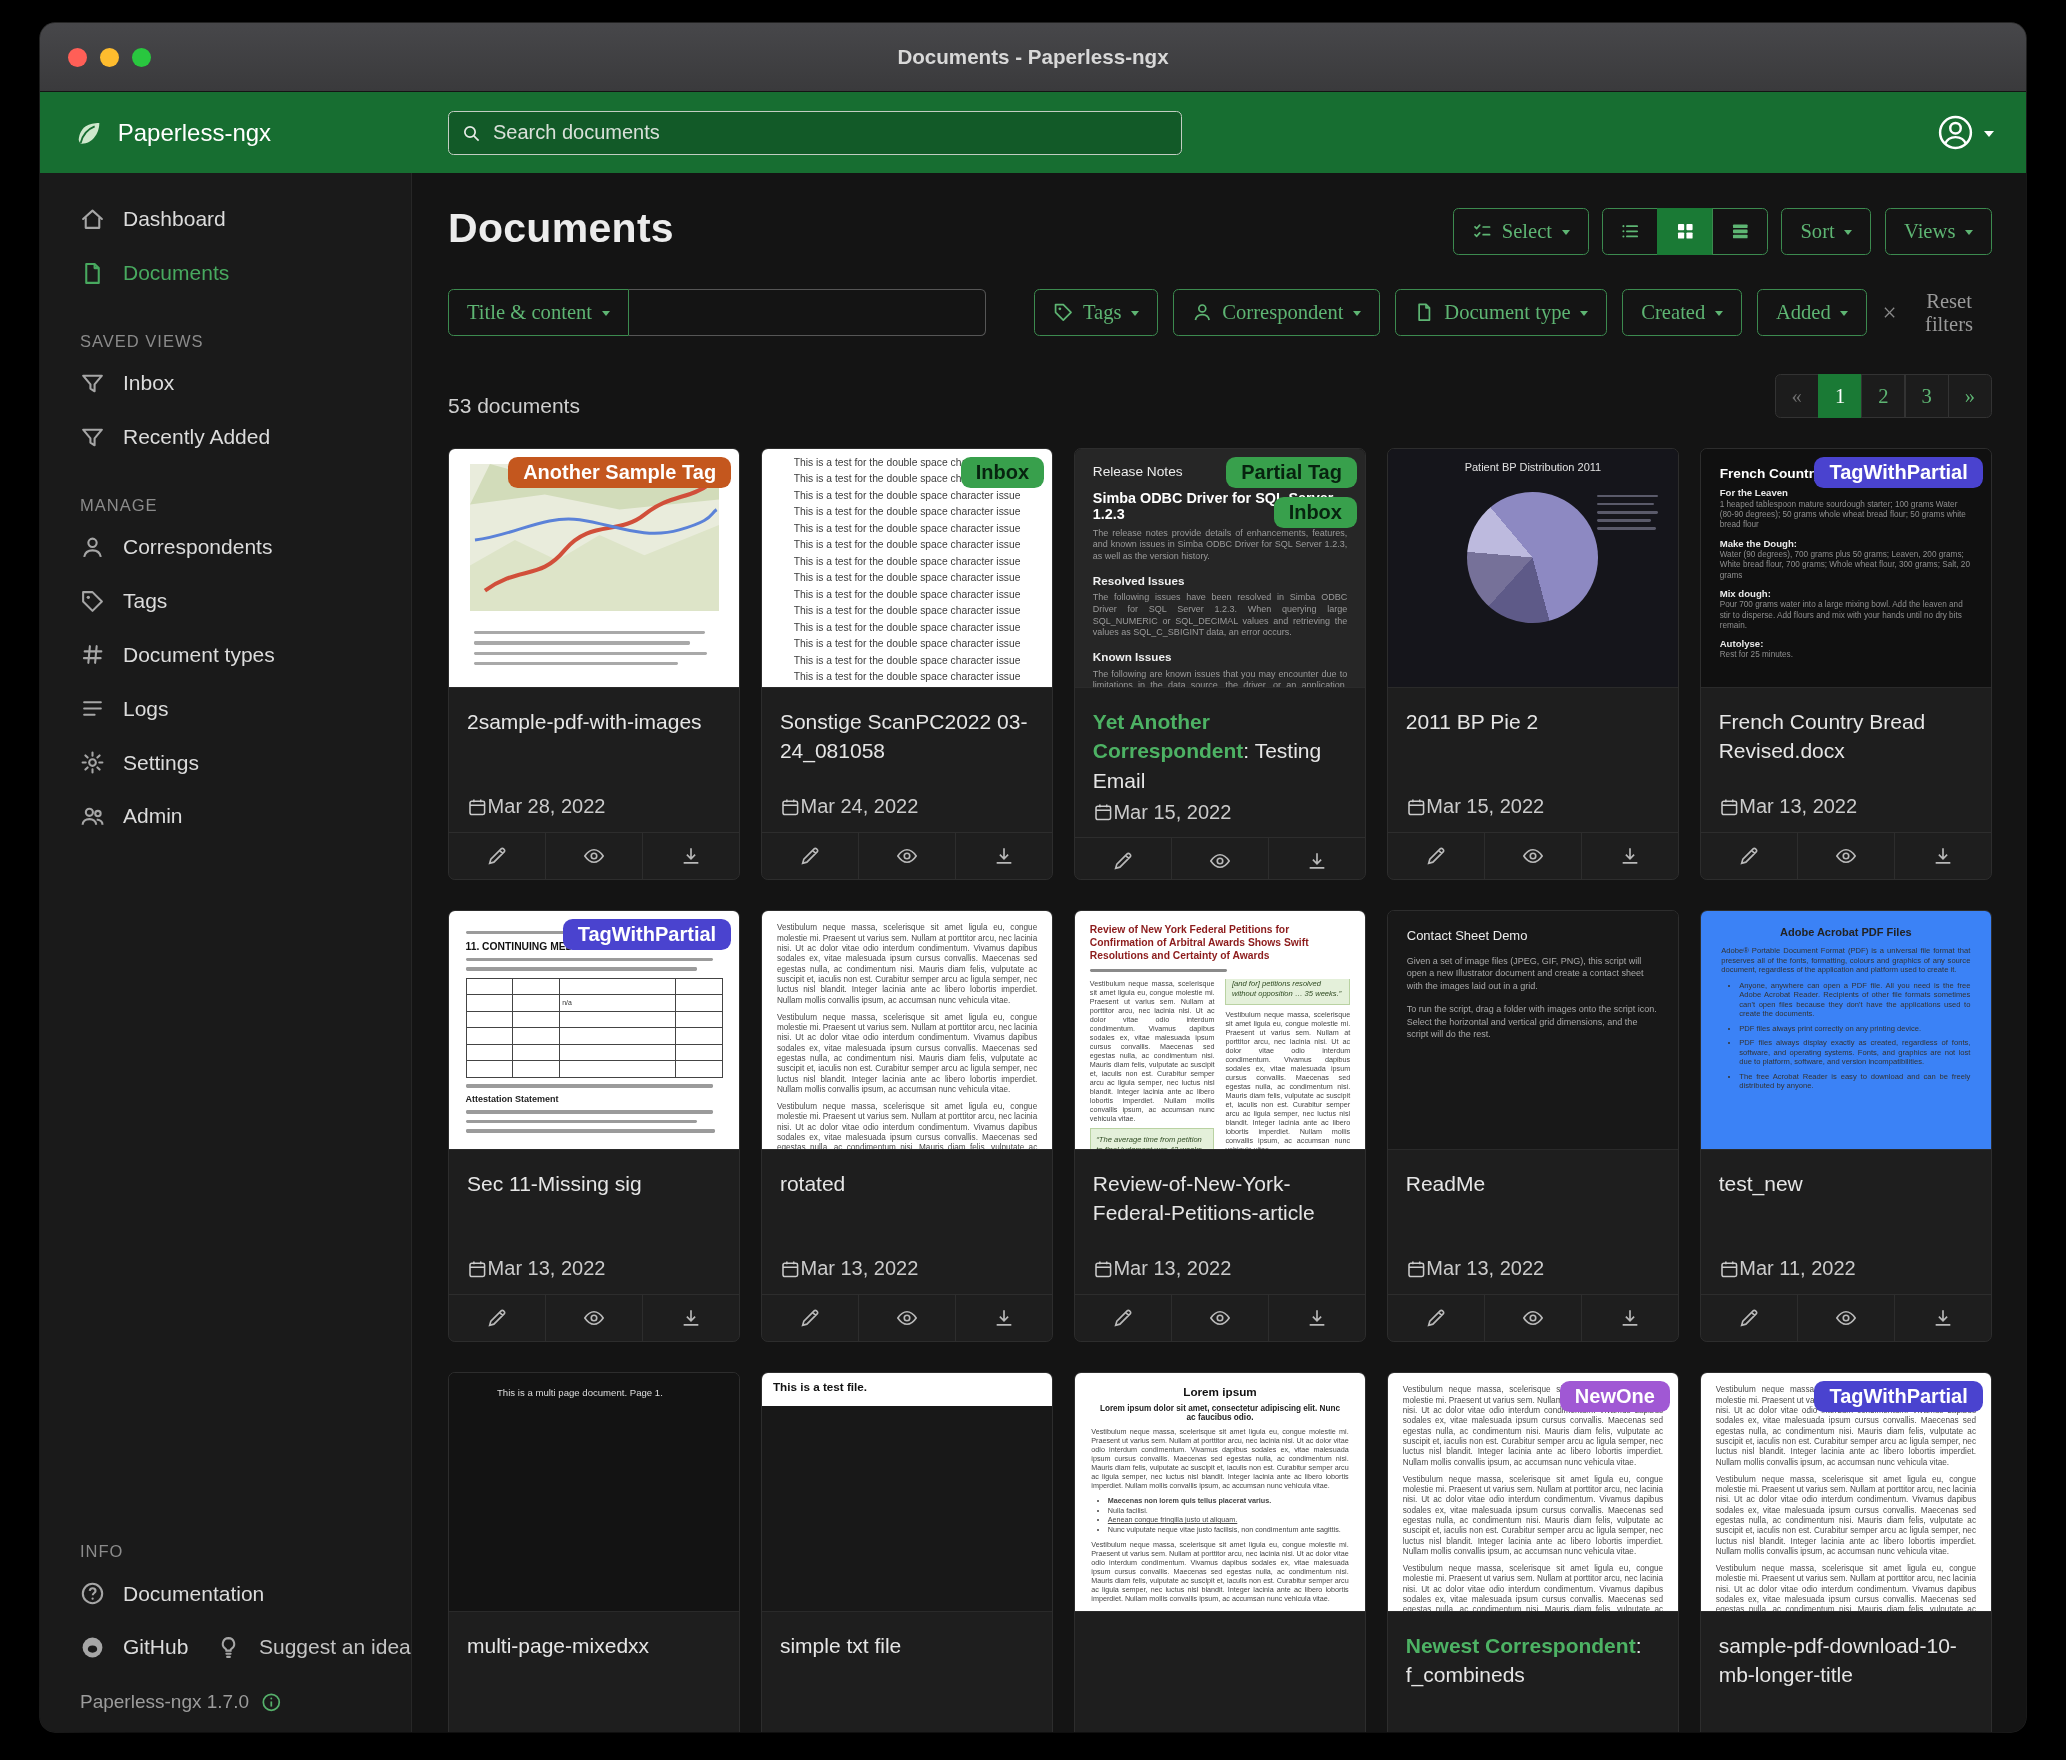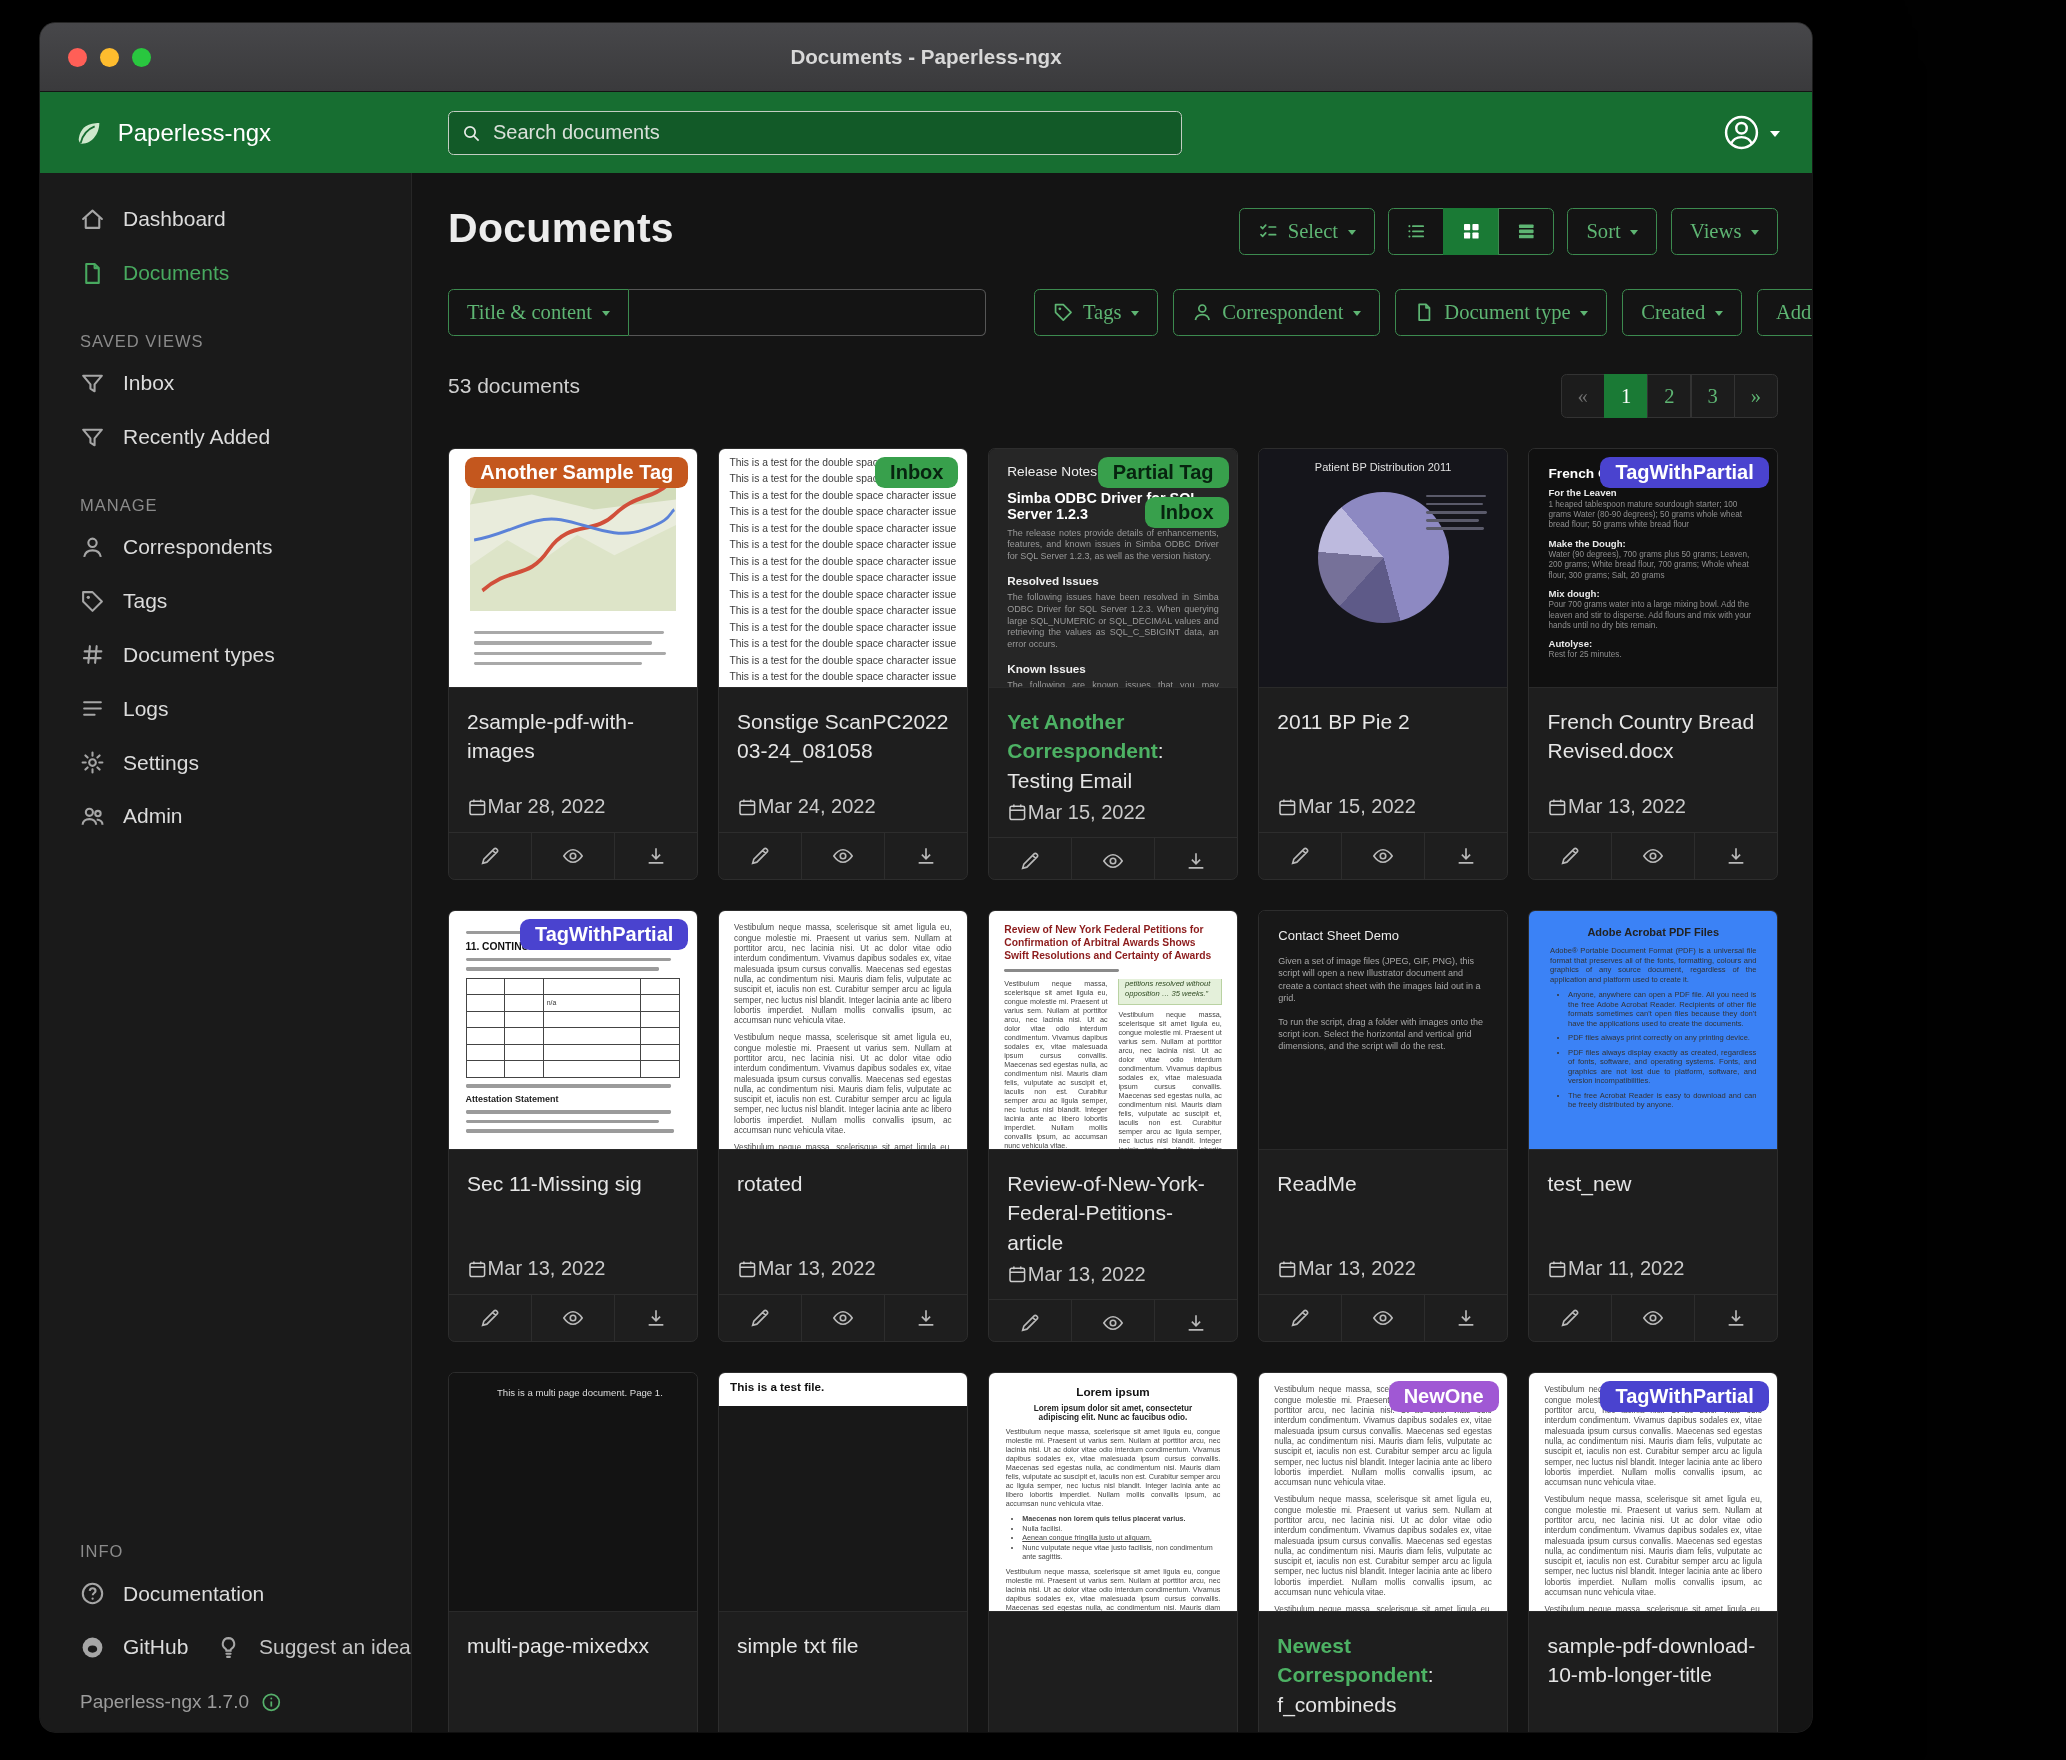--- a/index.html
+++ b/index.html
@@ -1,19 +1,19 @@
 <!DOCTYPE html>
 <html style="font-size:11px"><head>
 <meta charset="utf-8">
 <style>
 *{box-sizing:border-box;margin:0;padding:0}
 html,body{background:#000}
 body{font-family:"Liberation Sans","DejaVu Sans",sans-serif}
 .stage{position:relative;width:2066px;height:1761px;background:#010101;overflow:hidden}
-.window{position:absolute;left:40px;top:23.4px;width:1772px;height:1709px;border-radius:15px;overflow:hidden;background:#151515;box-shadow:0 34px 96px rgba(0,0,0,.85),0 0 0 0.7px #3a3a3a}
+.window{position:absolute;left:40px;top:23.4px;width:1986px;height:1709px;border-radius:15px;overflow:hidden;background:#151515;box-shadow:0 34px 96px rgba(0,0,0,.85),0 0 0 0.7px #3a3a3a}
 
 .titlebar{position:relative;height:69px;background:linear-gradient(#47474a,#3a3a3c);display:flex;align-items:center;justify-content:center;border-bottom:0.7px solid #141414}
 .titlebar-title{font-size:20.6px;font-weight:700;color:#d8d8d8}
 .lights{position:absolute;left:27.5px;top:0;height:100%;display:flex;align-items:center;gap:13px}
 .light{width:19px;height:19px;border-radius:50%;display:inline-block;cursor:pointer}
 .light.red{background:#ff5f57}.light.yellow{background:#febc2e}.light.green{background:#29c73f}
 
 .app-header{position:relative;height:81px;background:#176e31;display:flex;align-items:center;padding:0 32px}
 .brand{display:flex;align-items:center;gap:13.7px;color:#fff;font-size:24px;cursor:pointer}
 .brand svg{width:32px;height:32px}
@@ -55,21 +55,21 @@
 .btn-group .btn:last-child{border-radius:0 5.5px 5.5px 0}
 .btn.active{background:#1a7a35;border-color:#1a7a35;color:#fff}
 
 .filter-row{display:flex;align-items:center;gap:15px;margin-bottom:38px}
 .input-group{display:flex;margin-right:33px}
 .input-group .btn{border-radius:5.5px 0 0 5.5px}
 .filter-input{width:357px;height:47px;background:transparent;border:0.7px solid #565656;border-left:none;border-radius:0 5.5px 5.5px 0;color:#ddd;font-size:20.6px;padding:0 13.7px;outline:none;font-family:inherit}
 .reset{display:flex;align-items:center;gap:9.6px;color:#9a9a9a;font-size:20.6px;margin-left:auto;cursor:pointer;background:none;border:none}
 .reset .x{font-size:25px;line-height:1;color:#8b8b8b}
 
-.count-row{display:flex;align-items:flex-start;justify-content:space-between;margin-bottom:30px}
+.count-row{display:flex;align-items:flex-end;justify-content:space-between;margin-bottom:30px}
 .count{font-size:21px;color:#cfcfcf}
 .pagination{display:flex}
 .page-btn{min-width:44px;height:44px;display:flex;align-items:center;justify-content:center;background:#1c1c1c;border:0.7px solid #333;color:#5eb573;font-size:20.6px;margin-left:-0.7px;cursor:pointer;padding:0 13.7px}
 .page-btn:first-child{border-radius:5.5px 0 0 5.5px;margin-left:0}
 .page-btn:last-child{border-radius:0 5.5px 5.5px 0}
 .page-btn.disabled{color:#6f6f6f}
 .page-btn.active{background:#1a7a35;border-color:#1a7a35;color:#fff}
 
 .doc-grid{display:grid;grid-template-columns:repeat(5,1fr);gap:30px 20.6px}
 .doc-card{background:#1e1e1e;border:0.7px solid #2d2d2d;border-radius:6.9px;overflow:hidden;display:flex;flex-direction:column;position:relative;height:432px}

